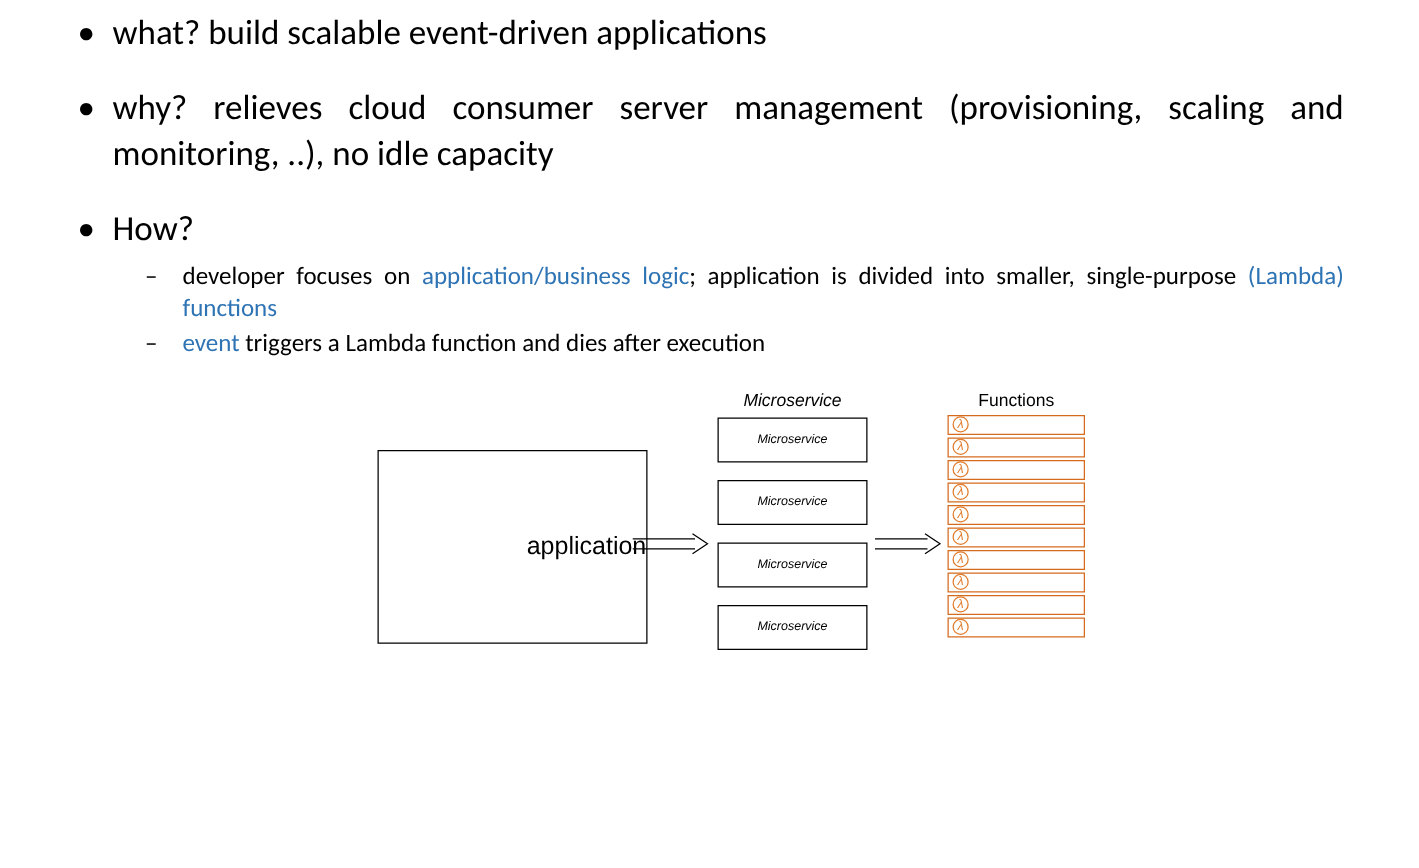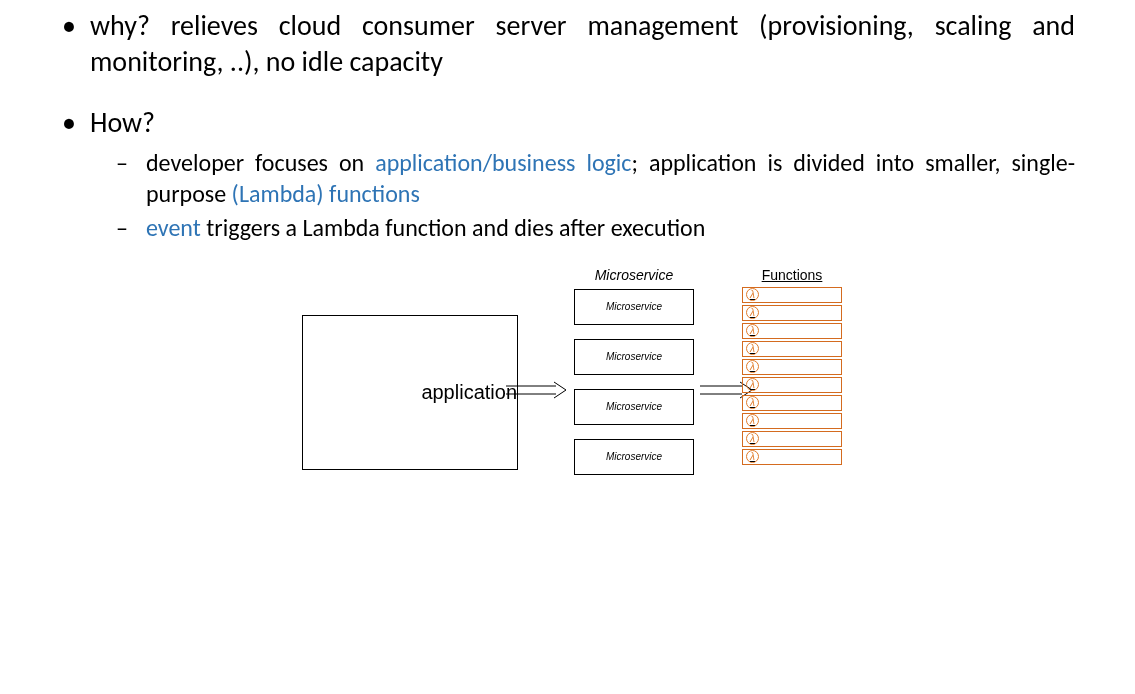--- a/index.html
+++ b/index.html
@@ -40,21 +40,21 @@
     text-justify: inter-word;
   }
   ul.level2 {
     list-style: none;
     margin: 6px 0 0 0;
     padding: 0 0 0 26px;
   }
   ul.level2 > li {
     position: relative;
     padding-left: 30px;
-    font-size: 24px;
+    font-size: 20px;
     line-height: 1.3;
     margin-bottom: 2px;
   }
   ul.level2 > li::before {
     content: "–";
     position: absolute;
     left: 0;
     top: 0;
   }
   .inline-hl { color: #2E74B5; }
@@ -101,24 +101,23 @@
     border: 1px solid #000;
     height: 34px;
     margin-bottom: 14px;
     display: flex;
     align-items: center;
     justify-content: center;
     font-size: 10px;
   }
   .fn-col {
     position: absolute;
-    left: 440px;
-    top: 0;
-    width: 100px;
-    text-decoration: underline;
+    left: 456px;
+    top: 0;
+    width: 110px;
   }
   .fn-title {
     font-size: 14px;
     text-align: center;
     margin-bottom: 4px;
   }
   .fn-box {
     border: 1px solid #d46b1f;
     height: 16px;
     margin-bottom: 2px;
@@ -141,20 +140,23 @@
     font-family: Arial, sans-serif;
     font-style: italic;
     box-sizing: border-box;
   }
 </style>
 </head>
 <body>
 
 <div class="slide">
   <ul class="level1">
+    <li>
+      <span>what? build scalable event-driven applications</span>
+    </li>
     <li class="justify">
       <span>why? relieves cloud consumer server management (provisioning, scaling and monitoring, ..), no idle capacity</span>
     </li>
     <li>
       <span>How?</span>
       <ul class="level2">
         <li class="justify">
           <span>developer focuses on </span><span class="inline-hl">application/business logic</span><span>; application is divided into smaller, single-purpose </span><span class="inline-hl">(Lambda) functions</span>
         </li>
         <li>

